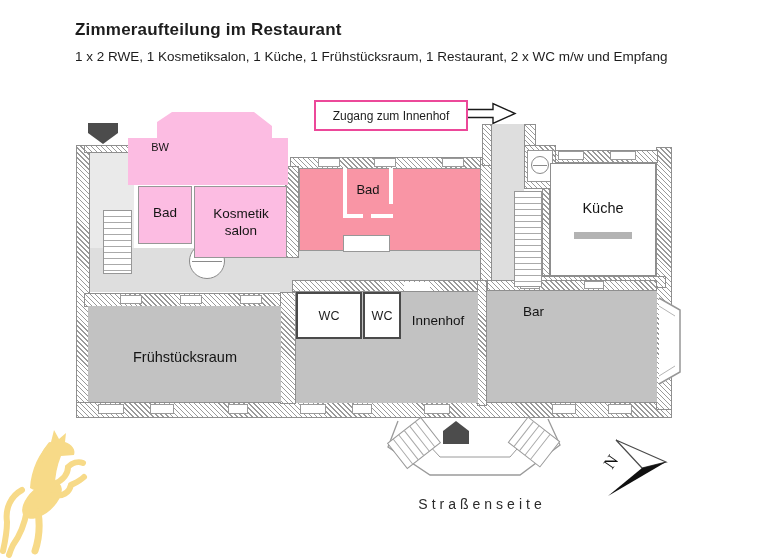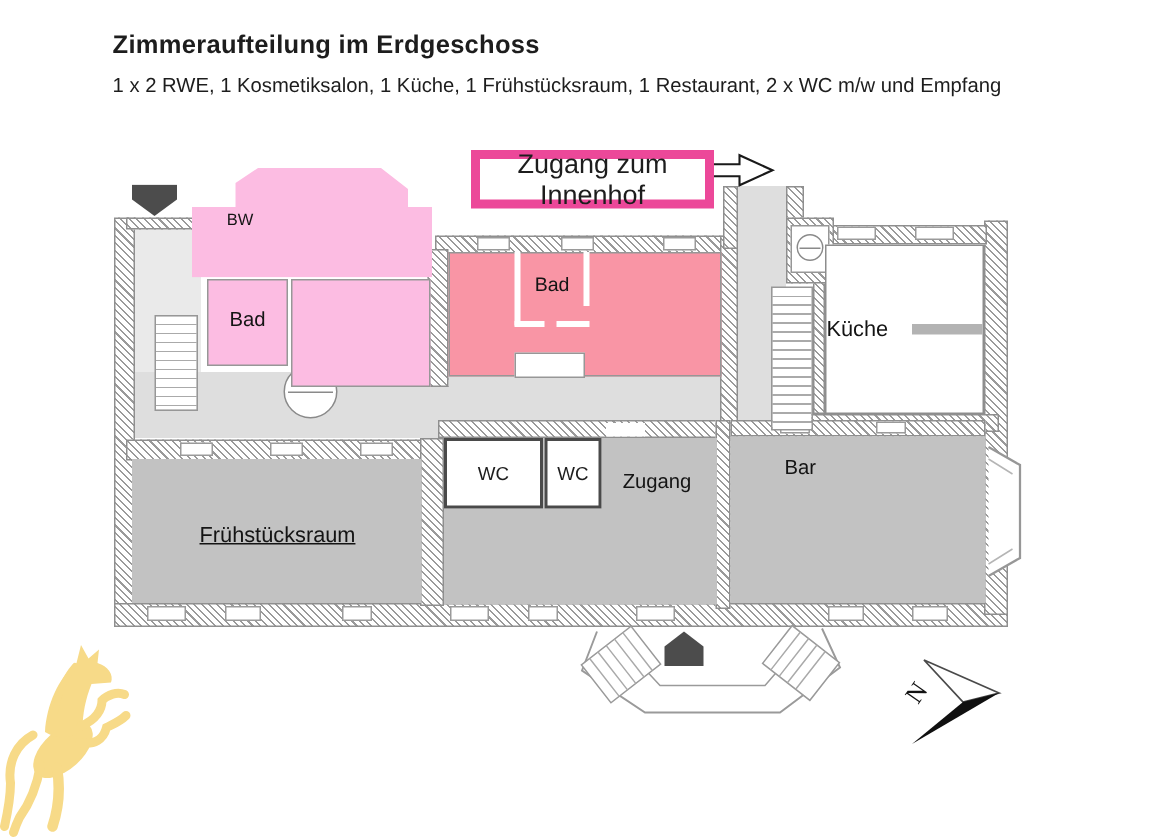--- a/index.html
+++ b/index.html
@@ -23,32 +23,32 @@
   .wcbox{position:absolute;background:#fff;border:2px solid #4a4a4a;box-sizing:border-box;
          display:flex;align-items:center;justify-content:center;font-size:12.5px;}
   .stairs{position:absolute;background:repeating-linear-gradient(180deg,#fff 0px,#fff 5px,#aaaaaa 5px,#aaaaaa 6px);
           border:1px solid #979797;box-sizing:border-box;}
   .circ{position:absolute;background:#fff;border:1px solid #8a8a8a;border-radius:50%;box-sizing:border-box;}
   .circ::after{content:"";position:absolute;left:5%;right:5%;top:50%;border-top:1px solid #8a8a8a;}
   .lbl{position:absolute;font-size:13.5px;color:#141414;text-align:center;}
   .penta-down{position:absolute;background:var(--arrow-dark);
     clip-path:polygon(0 0,100% 0,100% 48%,50% 100%,0 48%);}
   
-  .zugang{left:314px;top:100px;width:150px;height:27px;border:6px solid #ec4899;background:#fff;
-          display:flex;align-items:center;justify-content:center;font-size:18px;z-index:5;text-align:center;}
+  .zugang{left:314px;top:100px;width:150px;height:27px;border:2px solid #ec4899;background:#fff;
+          display:flex;align-items:center;justify-content:center;font-size:12px;z-index:5;text-align:center;}
   
   .street{left:400px;top:496px;width:164px;text-align:center;font-size:14px;letter-spacing:4px;color:#2a2a2a;}
   .kueche-room{left:550px;top:163px;width:106px;height:113px;background:#fff;border:1px solid #8d8d8d;
-    box-sizing:border-box;display:flex;flex-direction:row;align-items:center;justify-content:center;gap:16px;}
+    box-sizing:border-box;display:flex;flex-direction:column;align-items:center;justify-content:center;gap:16px;}
   .kueche-counter{width:58px;height:7px;background:#b3b3b3;}
 </style>
 </head>
 <body>
 
-<div class="abs title">Zimmeraufteilung im Erdgeschoss</div>
+<div class="abs title">Zimmeraufteilung im Restaurant</div>
 <div class="abs subtitle">1 x 2 RWE, 1 Kosmetiksalon, 1 Küche, 1 Frühstücksraum, 1 Restaurant, 2 x WC m/w und Empfang</div>
 
 <div class="abs" style="left:0;top:0;width:768px;height:560px;">
 
   <div class="lgray" style="left:84px;top:148px;width:50px;height:144px;background:#eaeaea;"></div>
   <div class="lgray" style="left:84px;top:248px;width:410px;height:44px;"></div>
   <div class="lgray" style="left:492px;top:124px;width:32px;height:168px;"></div>
 
   <div class="wall" style="left:76px;top:145px;width:14px;height:268px;"></div>
   <div class="wall" style="left:76px;top:402px;width:596px;height:16px;"></div>
@@ -118,24 +118,28 @@
 
   <div class="wcbox" style="left:296px;top:292px;width:66px;height:47px;">
     <span>WC</span>
   </div>
   <div class="wcbox" style="left:363px;top:292px;width:38px;height:47px;">
     <span>WC</span>
   </div>
 
   <div class="lbl" style="left:140px;top:141px;width:40px;font-size:11px;">BW</div>
   <div class="lbl" style="left:141px;top:205px;width:48px;">Bad</div>
+  <div class="lbl" style="left:196px;top:205px;width:90px;line-height:17px;">
+    <span>Kosmetik</span><br>
+    <span>salon</span>
+  </div>
   <div class="lbl" style="left:346px;top:182px;width:44px;font-size:13px;">Bad</div>
-  <div class="lbl" style="left:394px;top:313px;width:88px;">Zugang</div>
+  <div class="lbl" style="left:394px;top:313px;width:88px;">Innenhof</div>
   <div class="lbl" style="left:494px;top:304px;width:44px;text-align:right;padding-left:6px;">Bar</div>
-  <div class="lbl" style="left:110px;top:349px;width:150px;font-size:14.5px;text-decoration:underline;">Frühstücksraum</div>
+  <div class="lbl" style="left:110px;top:349px;width:150px;font-size:14.5px;">Frühstücksraum</div>
 
   <div class="penta-down" style="left:88px;top:123px;width:30px;height:21px;"></div>
 
   <svg class="abs" style="left:658px;top:292px;" width="28" height="96" viewBox="0 0 28 96">
     <path d="M1,6 L22,18 L22,80 L1,92" fill="#ffffff" stroke="#979797" stroke-width="1.5"></path>
     <path d="M1,14 L17,24 M1,84 L17,74" fill="none" stroke="#b5b5b5" stroke-width="1"></path>
   </svg>
 
   <svg class="abs" style="left:384px;top:413px;" width="180" height="66" viewBox="0 0 180 66">
     <path d="M14,8 L4,34 L46,62 L136,62 L176,32 L164,6" fill="none" stroke="#9a9a9a" stroke-width="1.3"></path>
@@ -157,20 +161,21 @@
   <svg class="abs" style="left:464px;top:102px;" width="54" height="23" viewBox="0 0 54 23">
     <polygon points="0,7.5 29,7.5 29,1.5 51,11.5 29,21.5 29,15.5 0,15.5" fill="#ffffff" stroke="#1a1a1a" stroke-width="1.4"></polygon>
   </svg>
 
   <svg class="abs" style="left:596px;top:430px;" width="76" height="74" viewBox="0 0 76 74">
     <polygon points="70,32 20,10 46,38" fill="#ffffff" stroke="#4a4a4a" stroke-width="1.2"></polygon>
     <polygon points="70,32 46,38 12,66" fill="#101010"></polygon>
     <text x="16" y="40" transform="rotate(-55 16 40)" font-size="17" font-family="Liberation Serif, serif" fill="#111">N</text>
   </svg>
 
+  <div class="abs street">Straßenseite</div>
 </div>
 
 <div class="abs" style="left:0;top:420px;width:330px;height:140px;">
   <svg class="abs" style="left:0px;top:4px;" width="110" height="136" viewBox="0 0 110 136">
     <g style="stroke:var(--logo-gold)" fill="none" stroke-linecap="round">
       <ellipse cx="42" cy="76" rx="24" ry="13" transform="rotate(-42 42 76)" style="fill:var(--logo-gold)" stroke="none"></ellipse>
       <path d="M30,64 C31,46 39,28 51,18 L54,6 L59,15 L66,9 L65,18 C72,20 76,26 74,31 L61,32 C57,42 55,52 55,62 C47,69 38,69 30,64 Z" style="fill:var(--logo-gold)" stroke="none"></path>
       <path d="M54,60 C64,56 68,49 68,43 C72,39 78,37 83,39" stroke-width="6"></path>
       <path d="M53,71 C63,73 69,69 71,61 C75,59 80,57 84,53" stroke-width="6"></path>
       <path d="M38,88 C40,100 40,112 35,127" stroke-width="7"></path>

